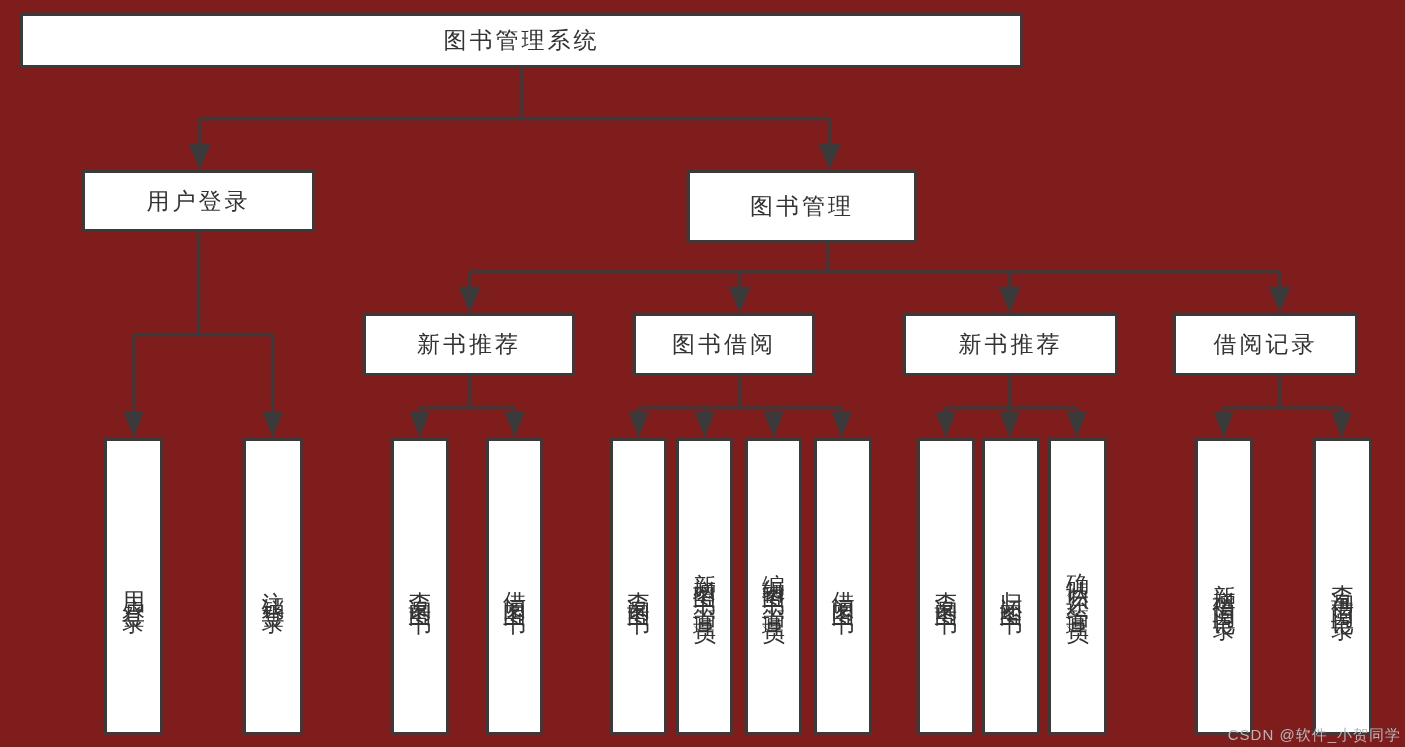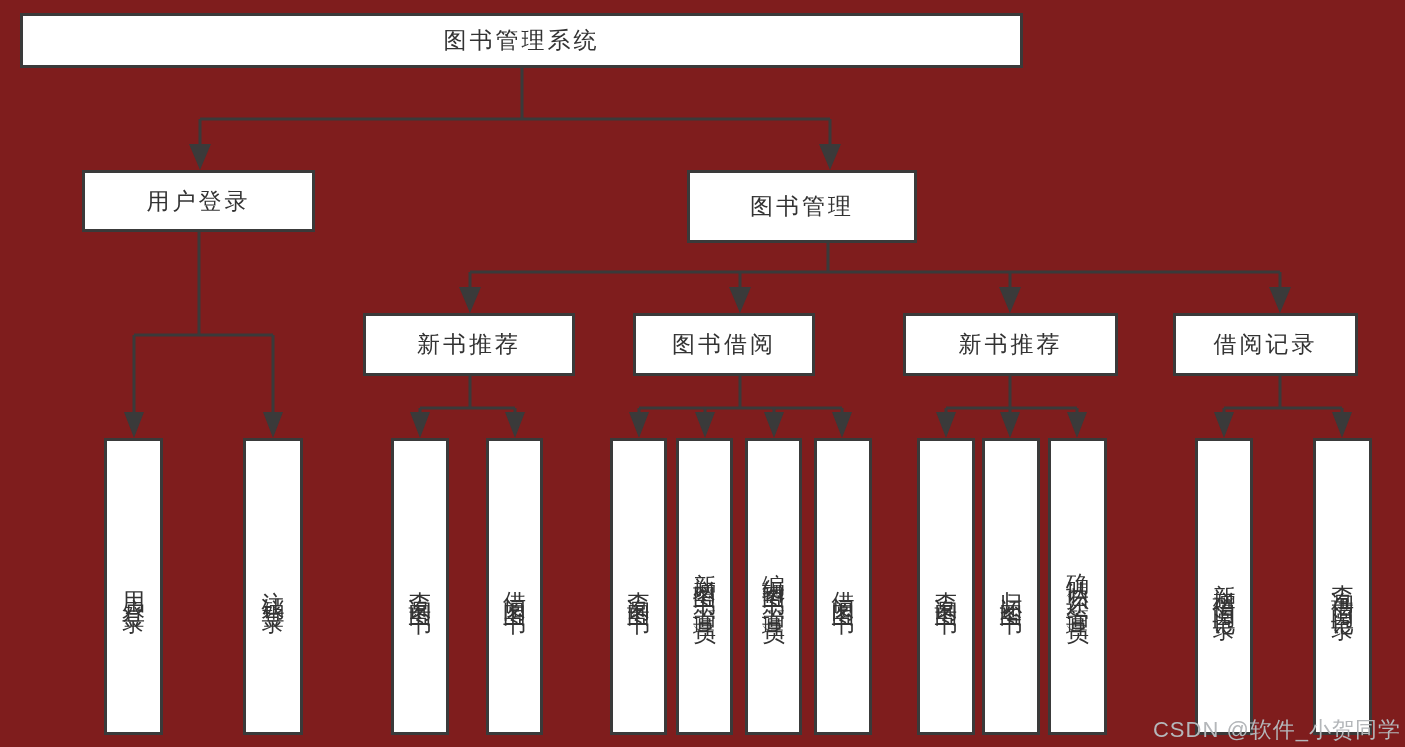--- a/index.html
+++ b/index.html
@@ -14,21 +14,21 @@
   }
   .node.h span{
     font-size:23px;letter-spacing:3px;color:#333333;white-space:nowrap;line-height:1;
   }
   .node.v span{
     writing-mode:vertical-rl;text-orientation:mixed;
     font-size:23px;letter-spacing:7px;color:#333333;line-height:1;
   }
   .watermark{
     position:absolute;right:4px;bottom:2px;z-index:5;
-    font-size:22px;letter-spacing:1px;color:#b4b7ba;white-space:nowrap;margin-top:47px;
+    font-size:15px;letter-spacing:1px;color:#b4b7ba;white-space:nowrap;margin-top:47px;
   }
 </style>
 </head>
 <body>
 
 <div class="canvas">
 
   <svg class="wires" width="1405" height="747" viewBox="0 0 1405 747" aria-hidden="true">
     <g stroke="#3a3a3a" stroke-width="3" fill="none">
 

